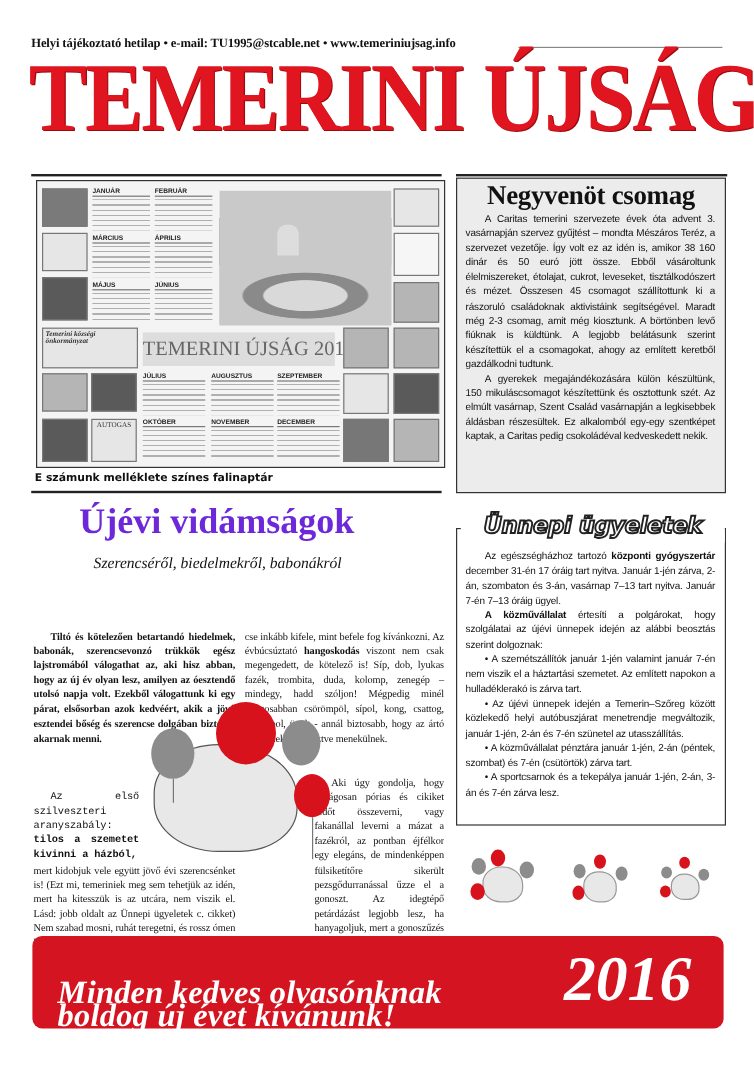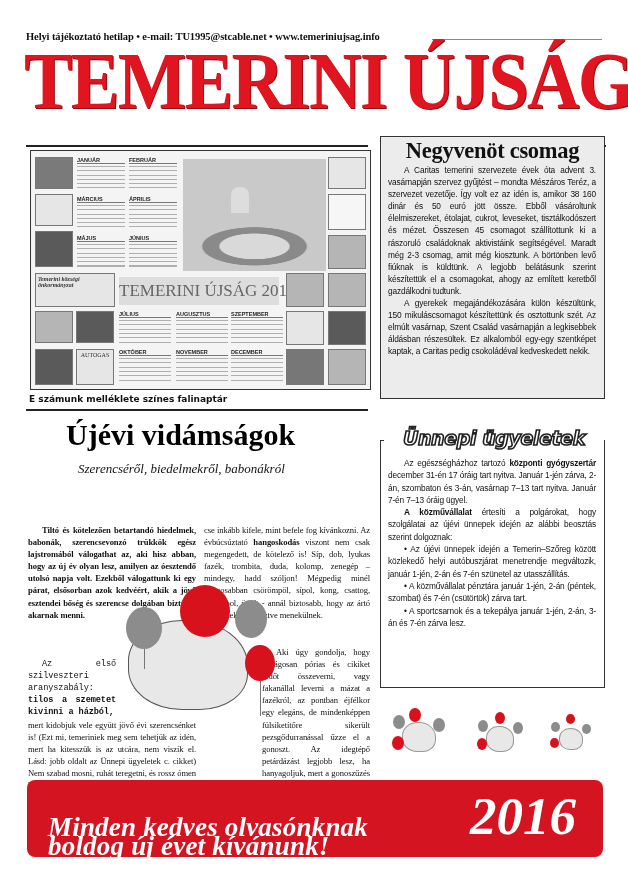--- a/index.html
+++ b/index.html
@@ -24,28 +24,28 @@
   .month .grid { margin-top: 2px; height: 26px; background: repeating-linear-gradient(180deg, #777 0 1px, transparent 1px 4.3px); opacity: 0.55; }
   .photo { position: absolute; left: 152px; top: 8px; width: 143px; height: 112px;
     background: radial-gradient(ellipse 60% 28% at 50% 78%, #d9d9d9 0 40%, #8a8a8a 42% 60%, #c9c9c9 62% 100%),
                 linear-gradient(180deg, #eee 0 20%, #5e5e5e 20% 55%, #aaa 55% 100%); }
   .photo::after { content:""; position:absolute; left:48px; top:28px; width:18px; height:26px; background:#ddd; border-radius: 8px 8px 0 0; }
   .cal-title { position: absolute; left: 88px; top: 126px; width: 160px; height: 28px; background: #ddd; font-family: "Liberation Serif", serif; font-size: 17px; color: #666; line-height: 28px; text-align: center; white-space: nowrap; }
   .cal-caption { position: absolute; left: 29px; top: 394px; font-family: "DejaVu Sans", sans-serif; font-size: 9px; font-weight: bold; }
 
   
   .box { position: absolute; border: 1.5px solid #333; background: #fff; }
-  .box1 { left: 380px; top: 136px; width: 225px; height: 263px; background: #ececec; }
+  .box1 { left: 380px; top: 148px; width: 225px; height: 263px; background: #ececec; }
   .box1 h2 { font-family: "Liberation Serif", serif; font-size: 22.5px; font-weight: bold; text-align: center; margin-top: 1px; letter-spacing: -0.3px; white-space: nowrap; }
   .sans-body { font-family: "Liberation Sans", sans-serif; font-size: 8.3px; line-height: 12.1px; text-align: justify; padding: 0 8px 0 7px; letter-spacing: -0.15px; }
   .sans-body p { text-indent: 16px; }
   .sans-body b { font-weight: bold; }
 
   
-  .ujevi-title { position: absolute; left: 66px; top: 418px; font-family: "Liberation Serif", serif; font-weight: bold; font-size: 30px; color: #000000; white-space: nowrap; }
+  .ujevi-title { position: absolute; left: 66px; top: 418px; font-family: "Liberation Serif", serif; font-weight: bold; font-size: 30px; color: #6d28d9; white-space: nowrap; }
   .ujevi-sub { position: absolute; left: 78px; top: 461px; font-family: Liberation Serif, serif; font-style: italic; font-size: 13px; white-space: nowrap; }
   .col { position: absolute; font-family: "Liberation Serif", serif; font-size: 8.6px; line-height: 12.1px; text-align: justify; letter-spacing: -0.1px; margin-top: 46px; }
   .col p { text-indent: 14px; }
   .col .bold { font-weight: bold; }
 
   
   .balloon { position: absolute; border-radius: 50%; }
   .balloon.red { background: #d7121c; }
   .balloon.gray { background: #8c8c8c; }
   .string { position: absolute; width: 1px; background: #777; }
@@ -188,20 +188,21 @@
   <div class="balloon gray" style="left:235px;top:600px;width:32px;height:38px;"></div>
   <div class="balloon red" style="left:245px;top:645px;width:30px;height:36px;"></div>
   <div class="string" style="left:260px;top:681px;height:35px;"></div>
   <div class="string" style="left:144px;top:649px;height:20px;"></div>
 </div>
 
 <div class="box box2">
   <div class="sans-body">
     <p><span>Az egészségházhoz tartozó</span> <b>központi gyógyszertár</b> <span>december 31-én 17 óráig tart nyitva. Január 1-jén zárva, 2-án, szombaton és 3-án, vasárnap 7–13 tart nyitva. Január 7-én 7–13 óráig ügyel.</span></p>
     <p><b>A közművállalat</b> <span>értesíti a polgárokat, hogy szolgálatai az újévi ünnepek idején az alábbi beosztás szerint dolgoznak:</span></p>
+    <p>• A szemétszállítók január 1-jén valamint január 7-én nem viszik el a háztartási szemetet. Az említett napokon a hulladéklerakó is zárva tart.</p>
     <p>• Az újévi ünnepek idején a Temerin–Szőreg között közlekedő helyi autóbuszjárat menetrendje megváltozik, január 1-jén, 2-án és 7-én szünetel az utasszállítás.</p>
     <p>• A közművállalat pénztára január 1-jén, 2-án (péntek, szombat) és 7-én (csütörtök) zárva tart.</p>
     <p>• A sportcsarnok és a tekepálya január 1-jén, 2-án, 3-án és 7-én zárva lesz.</p>
   </div>
 </div>
 <div class="unnepi-title">Ünnepi ügyeletek</div>
 
 <div class="mini" style="left:390px;">
   <div class="creature" style="left:12px;top:14px;width:34px;height:30px;border-color:#999;"></div>
   <div class="balloon gray" style="left:3px;top:7px;width:12px;height:14px;"></div>

